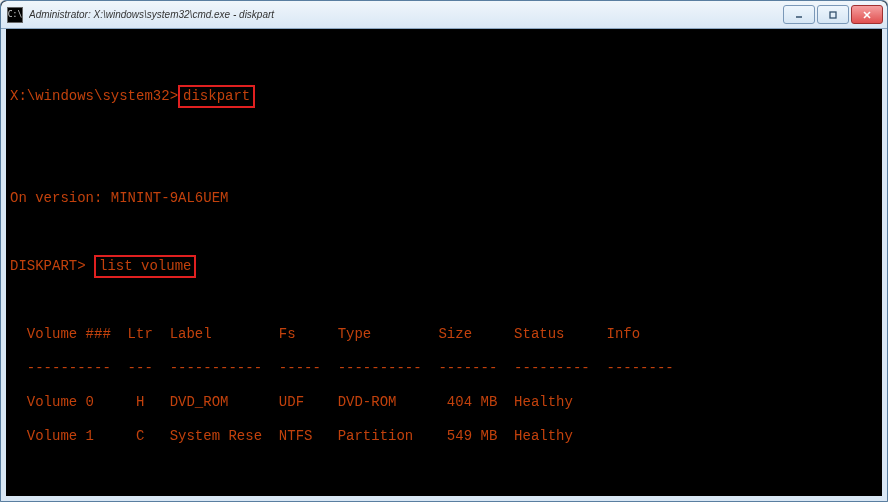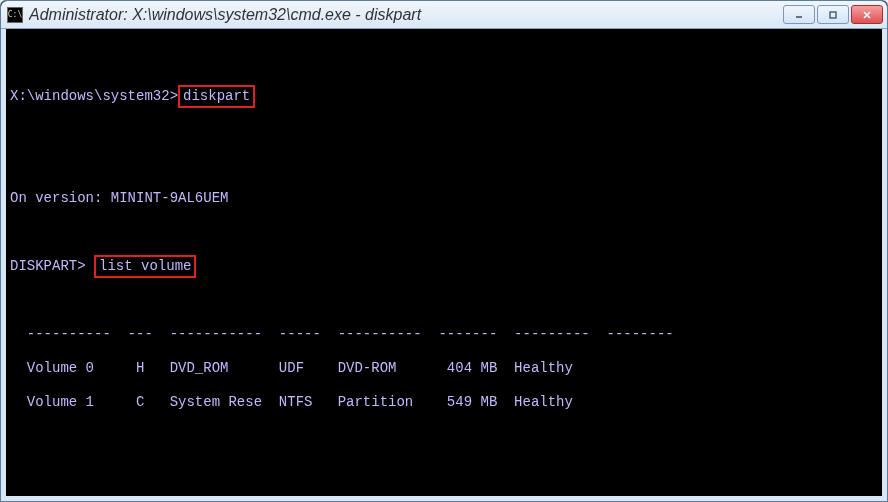--- a/index.html
+++ b/index.html
@@ -38,21 +38,21 @@
       margin-right: 6px;
       display: flex;
       align-items: center;
       justify-content: center;
       font-size: 8px;
       color: #ccc;
       font-family: monospace;
     }
     .title-text {
       flex: 1;
-      font-size: 16px;
+      font-size: 10px;
       color: #333;
       font-style: italic;
       white-space: nowrap;
       overflow: hidden;
     }
     .window-controls {
       display: flex;
       gap: 2px;
     }
     .win-btn {
@@ -71,21 +71,21 @@
     .win-btn.close {
       background: linear-gradient(#f5a0a0, #e05050);
       color: #fff;
       border-color: #a03030;
       font-size: 11px;
       font-weight: bold;
     }
     .terminal {
       flex: 1;
       background: #000;
-      color: #c4b5fd;
+      color: #c2410c;
       font-family: "Consolas", "Courier New", monospace;
       font-size: 14px;
       line-height: 17px;
       padding: 8px 0 0 4px;
       white-space: pre;
       overflow: hidden;
       border-left: 5px solid #d9e7f5;
       border-right: 5px solid #d9e7f5;
       border-bottom: 5px solid #d9e7f5;
       position: relative;
@@ -127,20 +127,21 @@
 
   <div class="terminal">
 <span class="row"> </span>
 <span class="row"><span>X:\windows\system32&gt;</span><span class="hl">diskpart</span></span>
 <span class="row"> </span>
 <span class="row"> </span>
 <span class="row">On version: MININT-9AL6UEM</span>
 <span class="row"> </span>
 <span class="row"><span>DISKPART&gt;</span> <span class="hl">list volume</span></span>
 <span class="row"> </span>
+<span class="row">  Volume ###  Ltr  Label        Fs     Type        Size     Status     Info</span>
 <span class="row">  ----------  ---  -----------  -----  ----------  -------  ---------  --------</span>
 <span class="row">  Volume 0     H   DVD_ROM      UDF    DVD-ROM      404 MB  Healthy</span>
 <span class="row">  Volume 1     C   System Rese  NTFS   Partition    549 MB  Healthy</span>
 
 
 
 
 
 
 

